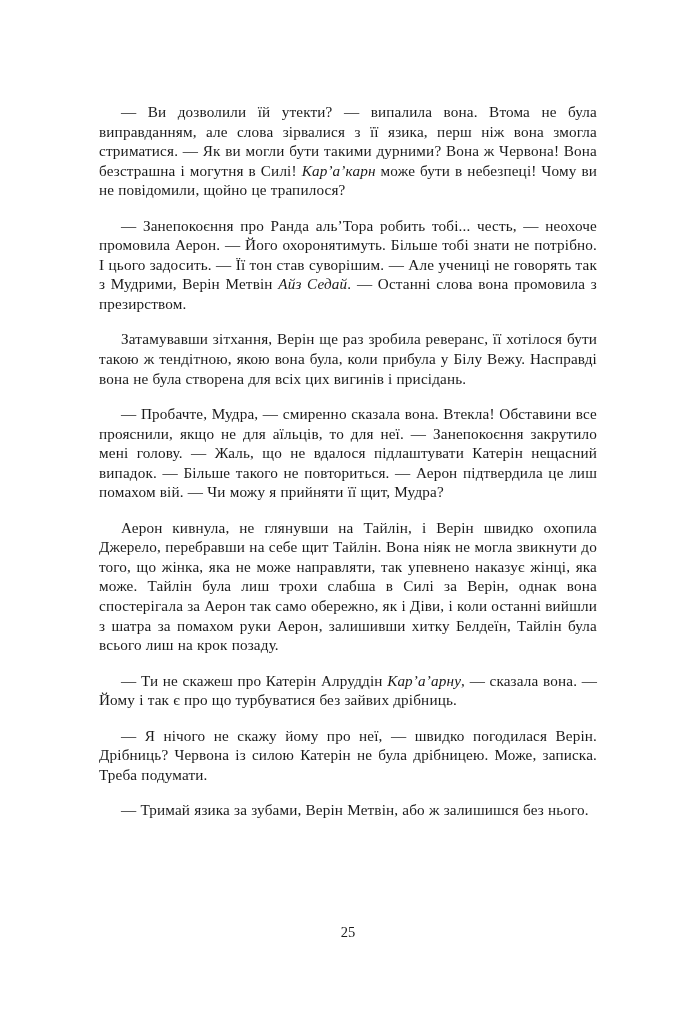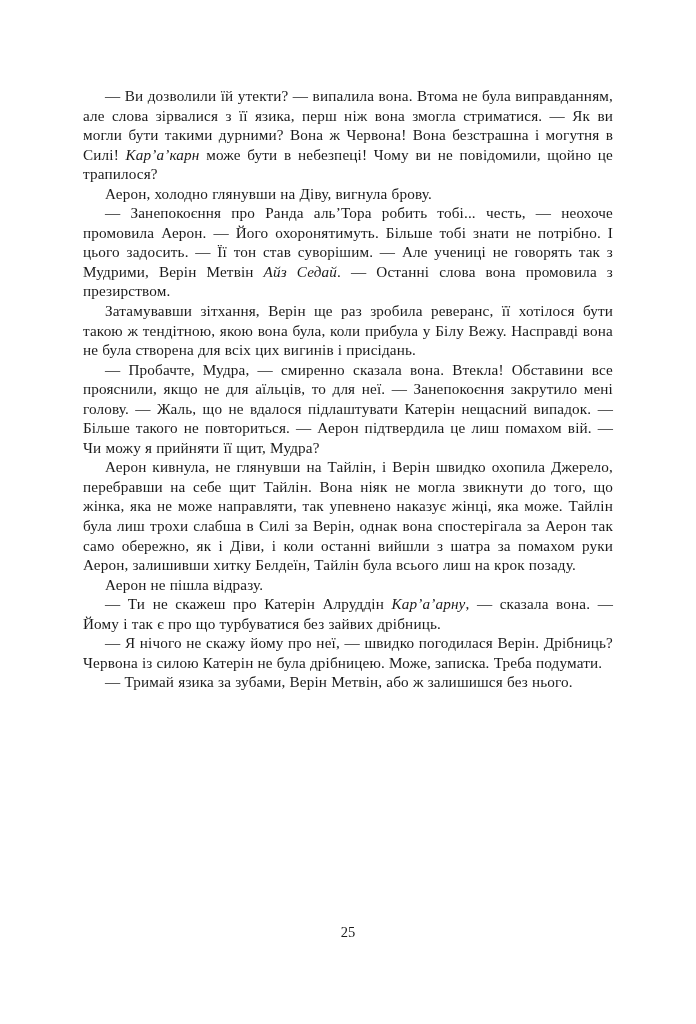--- a/index.html
+++ b/index.html
@@ -23,21 +23,21 @@
   }
 
   .text-block {
     position: absolute;
     left: 83px;
     top: 86px;
     width: 530px;
   }
 
   p.para {
-    margin: 0;
+    margin: 16px;
     padding: 0;
     text-indent: 22px;
     text-align: justify;
     font-size: 15.2px;
     line-height: 19.55px;
     letter-spacing: 0.01em;
     word-spacing: 0.01em;
     hyphens: manual;
     -webkit-hyphens: manual;
   }
@@ -58,26 +58,24 @@
     color: #1a1a1a;
   }
 </style>
 </head>
 <body>
 
 <div class="page">
 
   <div class="text-block">
       <p class="para">— Ви дозволили їй утекти? — випалила вона. Втома не була виправданням, але слова зірвалися з її язика, перш ніж вона змогла стриматися. — Як ви могли бути такими дурними? Вона ж Червона! Вона безстрашна і могутня в Силі! <i>Кар’а’карн</i> може бути в небезпеці! Чому ви не повідомили, щойно це трапилося?</p>
-      <p class="para">Аерон, холодно глянувши на Діву, вигнула брову.</p>
       <p class="para">— Занепокоєння про Ранда аль’Тора робить тобі... честь, — неохоче промовила Аерон. — Його охоронятимуть. Більше тобі знати не потрібно. І цього задосить. — Її тон став суворішим. — Але учениці не говорять так з Мудрими, Верін Метвін <i>Айз Седай</i>. — Останні слова вона промовила з презирством.</p>
       <p class="para">Затамувавши зітхання, Верін ще раз зробила реверанс, її хотілося бути такою ж тендітною, якою вона була, коли прибула у Білу Вежу. Насправді вона не була створена для всіх цих вигинів і присідань.</p>
       <p class="para">— Пробачте, Мудра, — смиренно сказала вона. Втекла! Обставини все прояснили, якщо не для аїльців, то для неї. — Занепокоєння закрутило мені голову. — Жаль, що не вдалося підлаштувати Катерін нещасний випадок. — Більше такого не повториться. — Аерон підтвердила це лиш помахом вій. — Чи можу я прийняти її щит, Мудра?</p>
       <p class="para">Аерон кивнула, не глянувши на Тайлін, і Верін швидко охопила Джерело, перебравши на себе щит Тайлін. Вона ніяк не могла звикнути до того, що жінка, яка не може направляти, так упевнено наказує жінці, яка може. Тайлін була лиш трохи слабша в Силі за Верін, однак вона спостерігала за Аерон так само обережно, як і Діви, і коли останні вийшли з шатра за помахом руки Аерон, залишивши хитку Белдеїн, Тайлін була всього лиш на крок позаду.</p>
-      <p class="para">Аерон не пішла відразу.</p>
       <p class="para">— Ти не скажеш про Катерін Алруддін <i>Кар’а’арну</i>, — сказала вона. — Йому і так є про що турбуватися без зайвих дрібниць.</p>
       <p class="para">— Я нічого не скажу йому про неї, — швидко погодилася Верін. Дрібниць? Червона із силою Катерін не була дрібницею. Може, записка. Треба подумати.</p>
       <p class="para">— Тримай язика за зубами, Верін Метвін, або ж залишишся без нього.</p>
     </div>
 
   <div class="folio">25</div>
 
 </div>
 
 </body></html>

